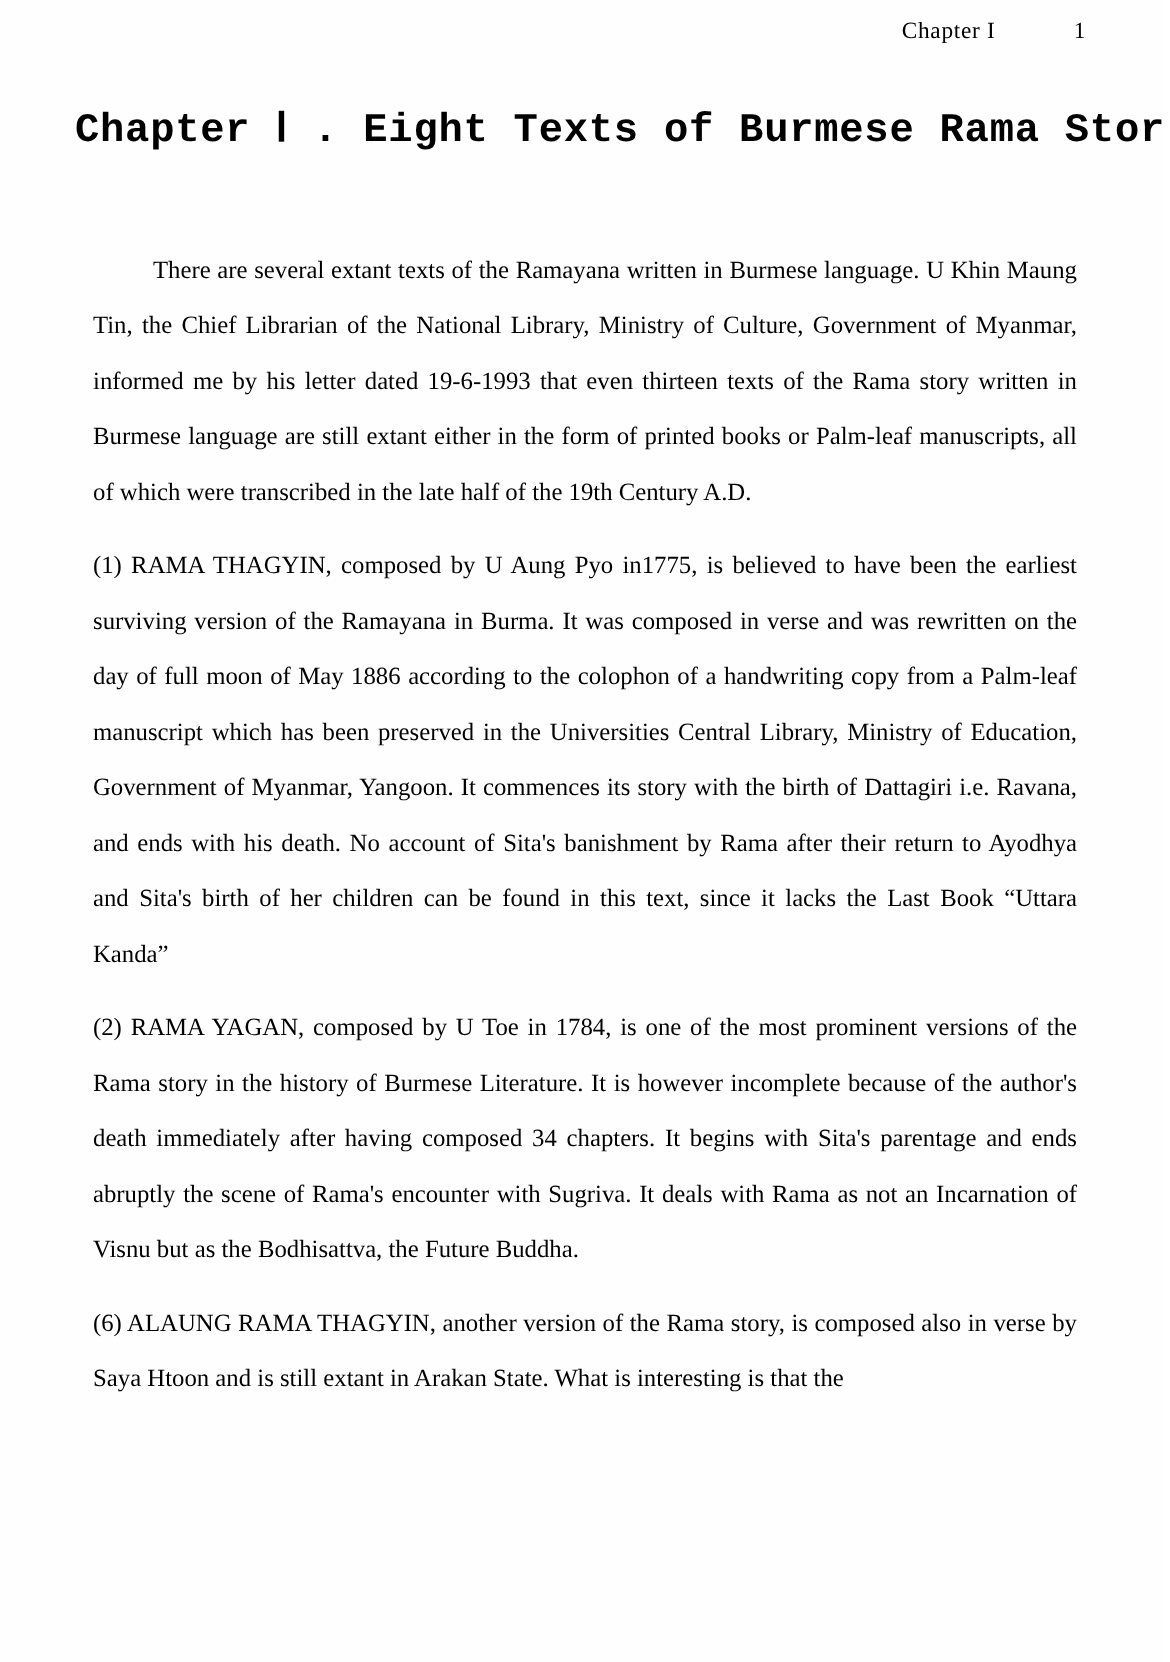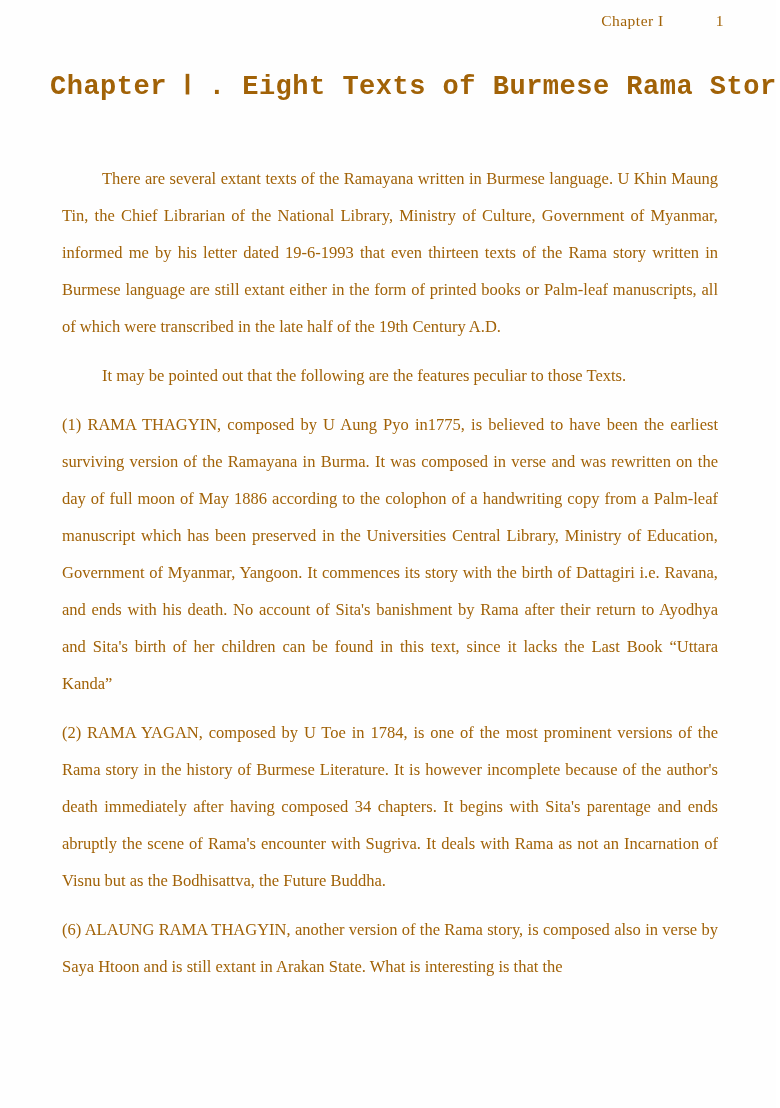--- a/index.html
+++ b/index.html
@@ -5,21 +5,21 @@
   html, body {
     margin: 0;
     padding: 0;
     background: #ffffff;
   }
   .page {
     position: relative;
     width: 776px;
     height: 1108px;
     background: #fefefe;
-    color: #a16207;
+    color: #000000;
     font-family: "Liberation Serif", "DejaVu Serif", serif;
     box-sizing: border-box;
     padding: 12px 46px 0 50px;
     overflow: hidden;
   }
   .running-header {
     display: flex;
     justify-content: flex-end;
     align-items: baseline;
     gap: 52px;
@@ -56,19 +56,18 @@
 
   <div class="running-header">
     <span>Chapter I</span>
     <span>1</span>
   </div>
 
   <h1 class="chapter-title">Chapter Ⅰ .  Eight Texts of Burmese Rama Story</h1>
 
   <div class="body-text">
     <p class="indent">There are several extant texts of the Ramayana written in Burmese language. U Khin Maung Tin, the Chief Librarian of the National Library, Ministry of Culture, Government of Myanmar, informed me by his letter dated 19-6-1993 that even thirteen texts of the Rama story written in Burmese language are still extant either in the form of printed books or Palm-leaf manuscripts, all of which were transcribed in the late half of the 19th Century A.D.</p>
-    <p class="indent">It may be pointed out that the following are the features peculiar to those Texts.</p>
     <p>(1) RAMA THAGYIN, composed by U Aung Pyo in1775, is believed to have been the earliest surviving version of the Ramayana in Burma. It was composed in verse and was rewritten on the day of full moon of May 1886 according to the colophon of a handwriting copy from a Palm-leaf manuscript which has been preserved in the Universities Central Library, Ministry of Education, Government of Myanmar, Yangoon. It commences its story with the birth of Dattagiri i.e. Ravana, and ends with his death. No account of Sita's banishment by Rama after their return to Ayodhya and Sita's birth of her children can be found in this text, since it lacks the Last Book  “Uttara Kanda”</p>
     <p>(2) RAMA YAGAN, composed by U Toe in 1784, is one of the most prominent versions of the Rama story in the history of Burmese Literature. It is however incomplete because of the author's death immediately after having composed 34 chapters. It begins with Sita's parentage and ends abruptly the scene of Rama's encounter with Sugriva. It deals with Rama as not an Incarnation of Visnu but as the Bodhisattva, the Future Buddha.</p>
     <p>(6) ALAUNG RAMA THAGYIN, another version of the Rama story, is composed also in verse by Saya Htoon and is still extant in Arakan State. What is interesting is that the</p>
   </div>
 
 </div>
 
 </body></html>

